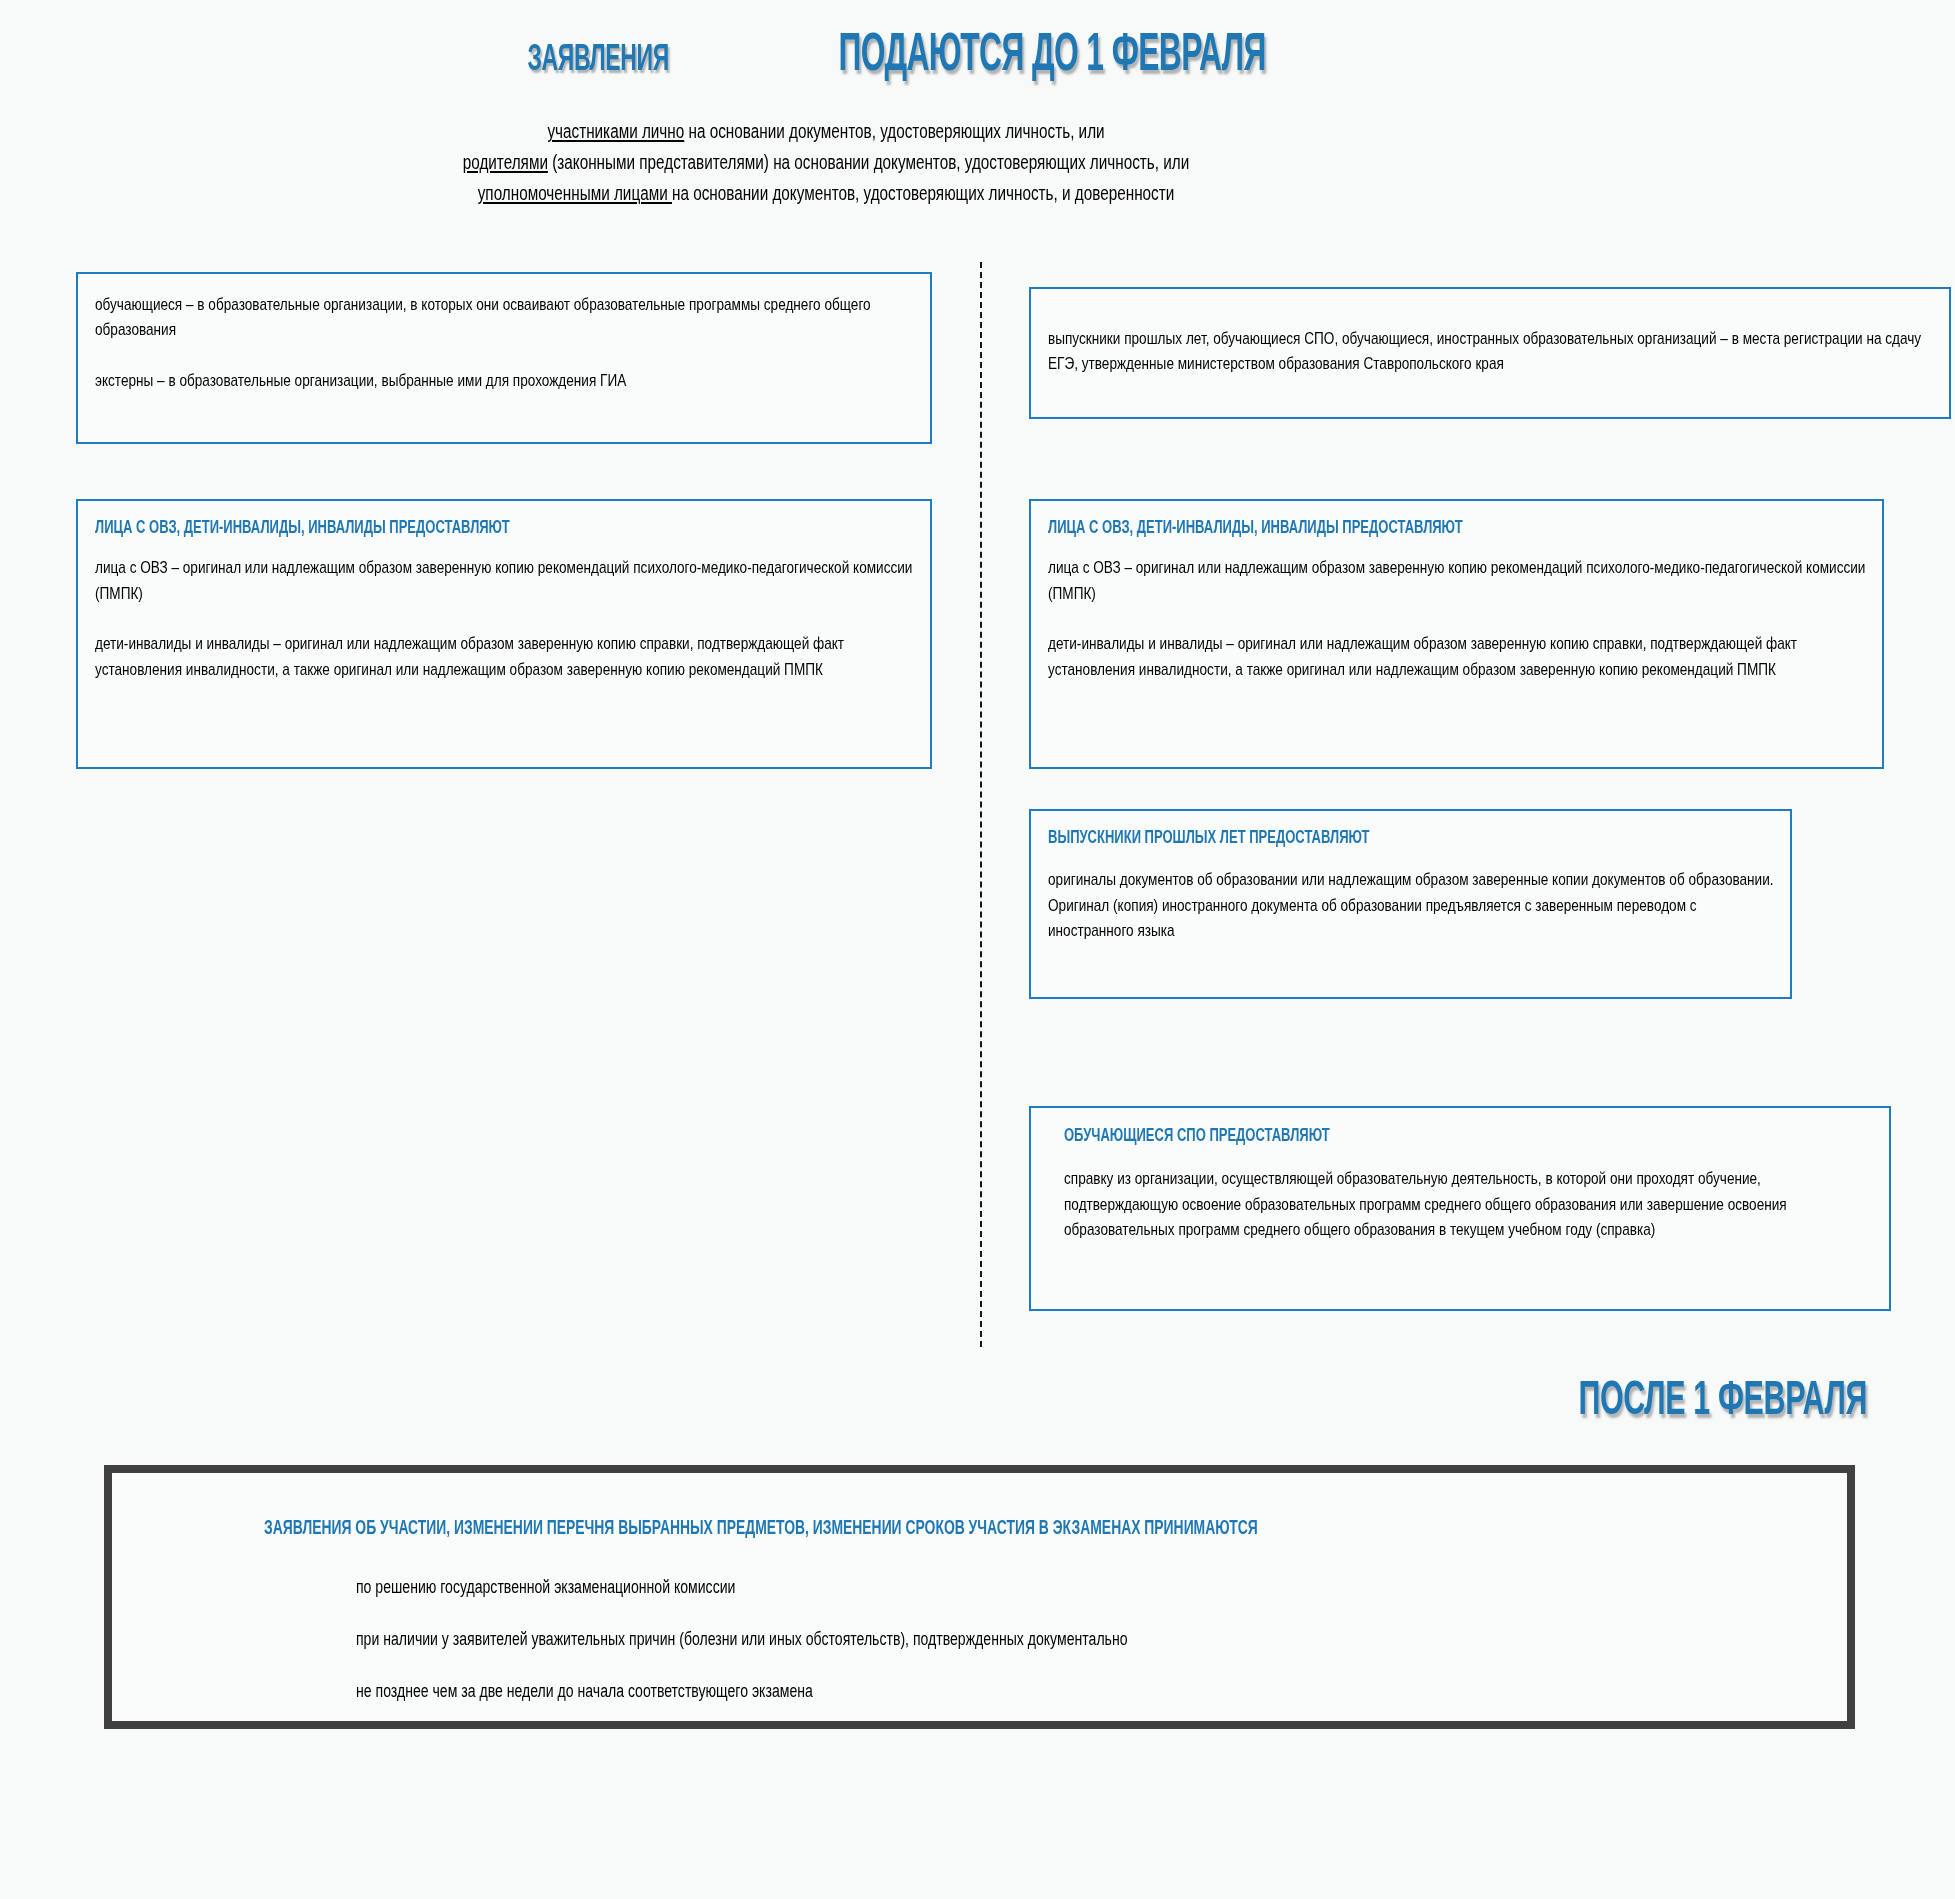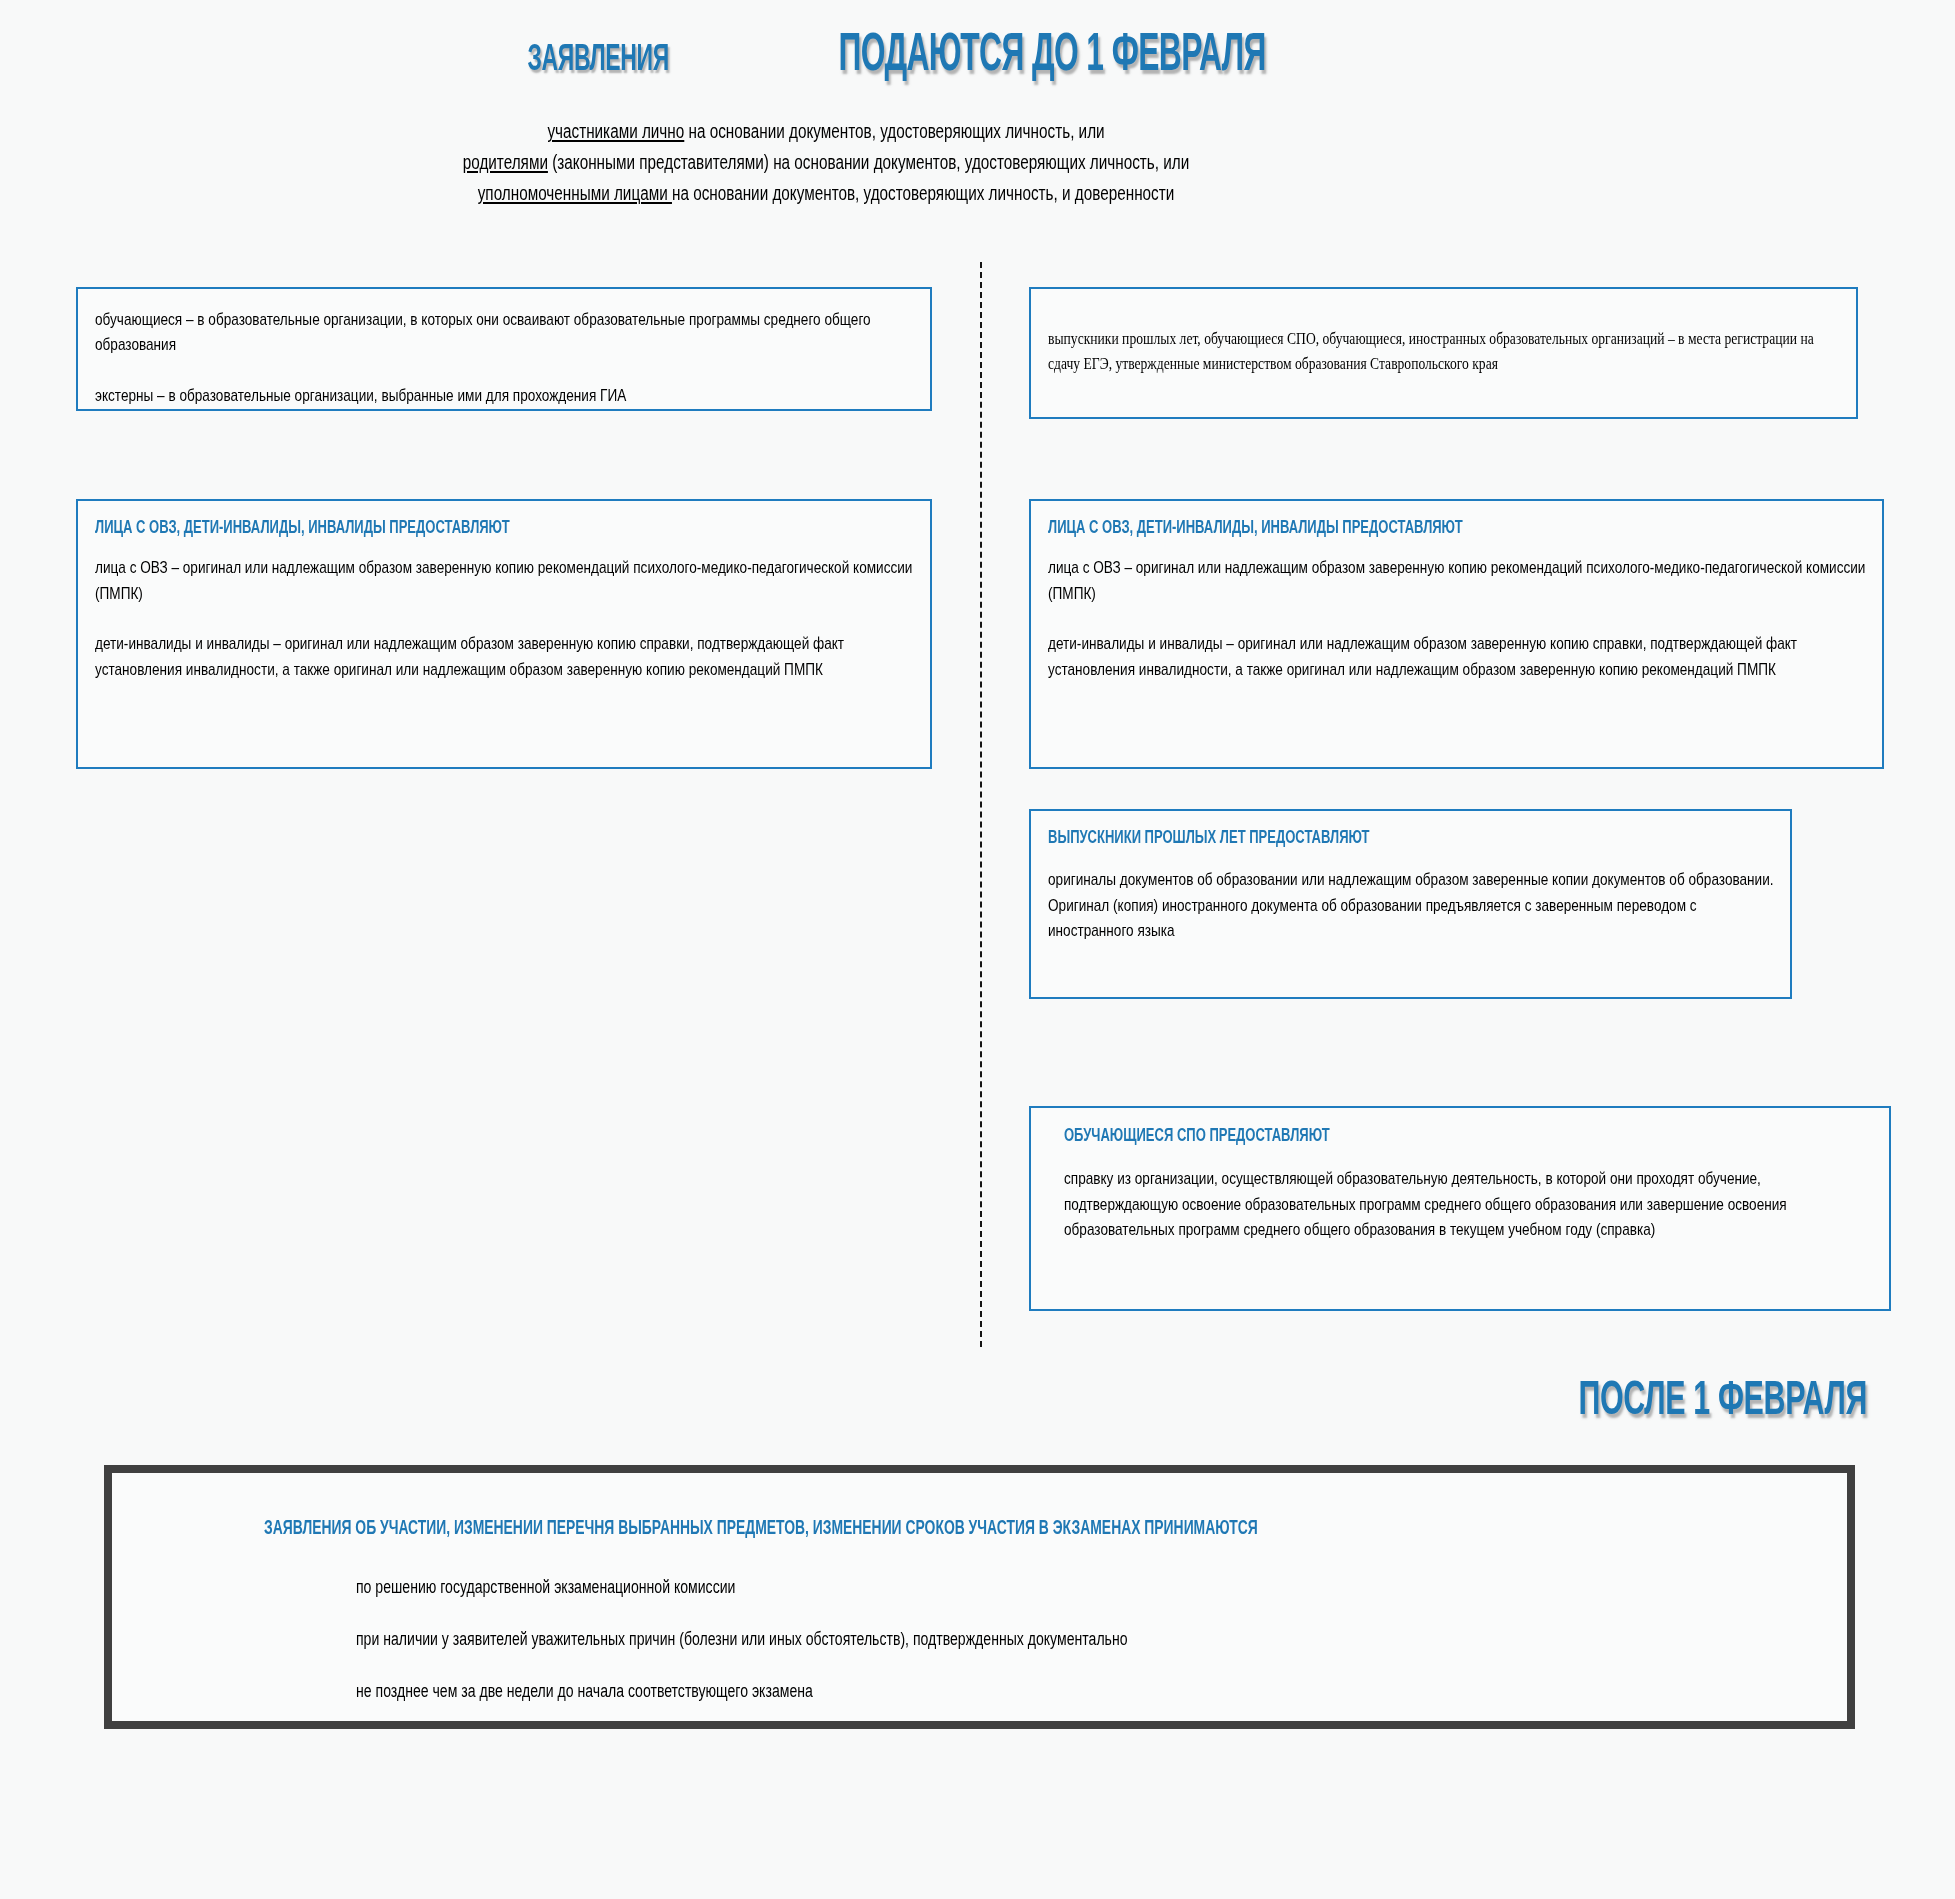--- a/index.html
+++ b/index.html
@@ -173,36 +173,36 @@
 </div>
 
 <div class="subtitle">
   <span class="sub-line"><span class="u">участниками лично</span><span> на основании документов, удостоверяющих личность, или</span></span>
   <span class="sub-line"><span class="u">родителями</span><span> (законными представителями) на основании документов, удостоверяющих личность, или</span></span>
   <span class="sub-line"><span class="u">уполномоченными лицами </span><span>на основании документов, удостоверяющих личность, и доверенности</span></span>
 </div>
 
 <div class="divider"></div>
 
-<div class="box" style="left:76px; top:287px; width:856px; height:124px;">
+<div class="box" style="left:76px; top:272px; width:856px; height:172px;">
   <div class="box-inner" style="padding-top:17.6px;">
     <div class="box-p">обучающиеся – в образовательные организации, в которых они осваивают образовательные программы среднего общего образования</div>
     <div class="box-p">экстерны – в образовательные организации, выбранные ими для прохождения ГИА</div>
   </div>
 </div>
 
 <div class="box" style="left:76px; top:499px; width:856px; height:270px;">
   <div class="box-inner" style="padding-top:14.7px;">
     <div class="box-head">ЛИЦА С ОВЗ, ДЕТИ-ИНВАЛИДЫ, ИНВАЛИДЫ ПРЕДОСТАВЛЯЮТ</div>
     <div class="box-p" style="margin-top:17.6px;">лица с ОВЗ – оригинал или надлежащим образом заверенную копию рекомендаций психолого-медико-педагогической комиссии (ПМПК)</div>
     <div class="box-p">дети-инвалиды и инвалиды – оригинал или надлежащим образом заверенную копию справки, подтверждающей факт установления инвалидности, а также оригинал или надлежащим образом заверенную копию рекомендаций ПМПК</div>
   </div>
 </div>
 
-<div class="box" style="left:1029px; top:287px; width:829px; height:132px;font-family:Liberation Serif, serif;">
+<div class="box" style="left:1029px; top:287px; width:922px; height:132px;">
   <div class="box-inner" style="padding-top:37px;">
     <div class="box-p">выпускники прошлых лет, обучающиеся СПО, обучающиеся, иностранных образовательных организаций – в места регистрации на сдачу ЕГЭ, утвержденные министерством образования Ставропольского края</div>
   </div>
 </div>
 
 <div class="box" style="left:1029px; top:499px; width:855px; height:270px;">
   <div class="box-inner" style="padding-top:14.7px;">
     <div class="box-head">ЛИЦА С ОВЗ, ДЕТИ-ИНВАЛИДЫ, ИНВАЛИДЫ ПРЕДОСТАВЛЯЮТ</div>
     <div class="box-p" style="margin-top:17.6px;">лица с ОВЗ – оригинал или надлежащим образом заверенную копию рекомендаций психолого-медико-педагогической комиссии (ПМПК)</div>
     <div class="box-p">дети-инвалиды и инвалиды – оригинал или надлежащим образом заверенную копию справки, подтверждающей факт установления инвалидности, а также оригинал или надлежащим образом заверенную копию рекомендаций ПМПК</div>

